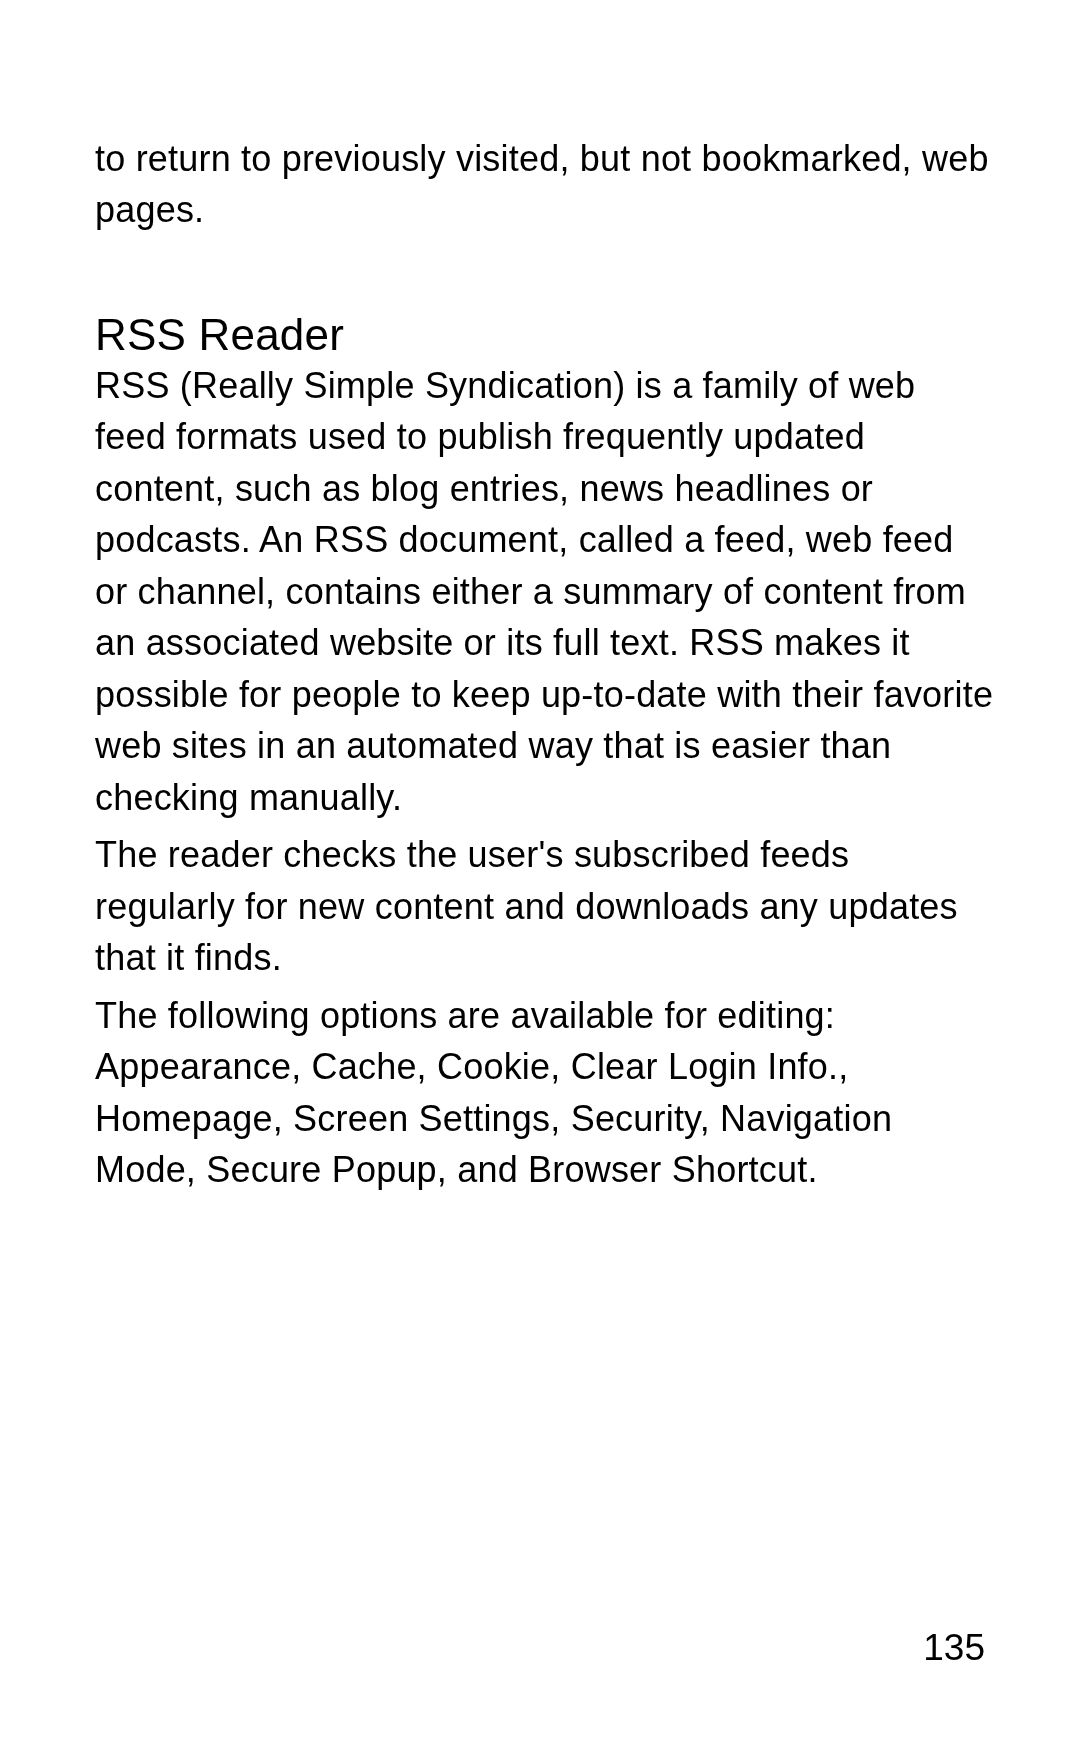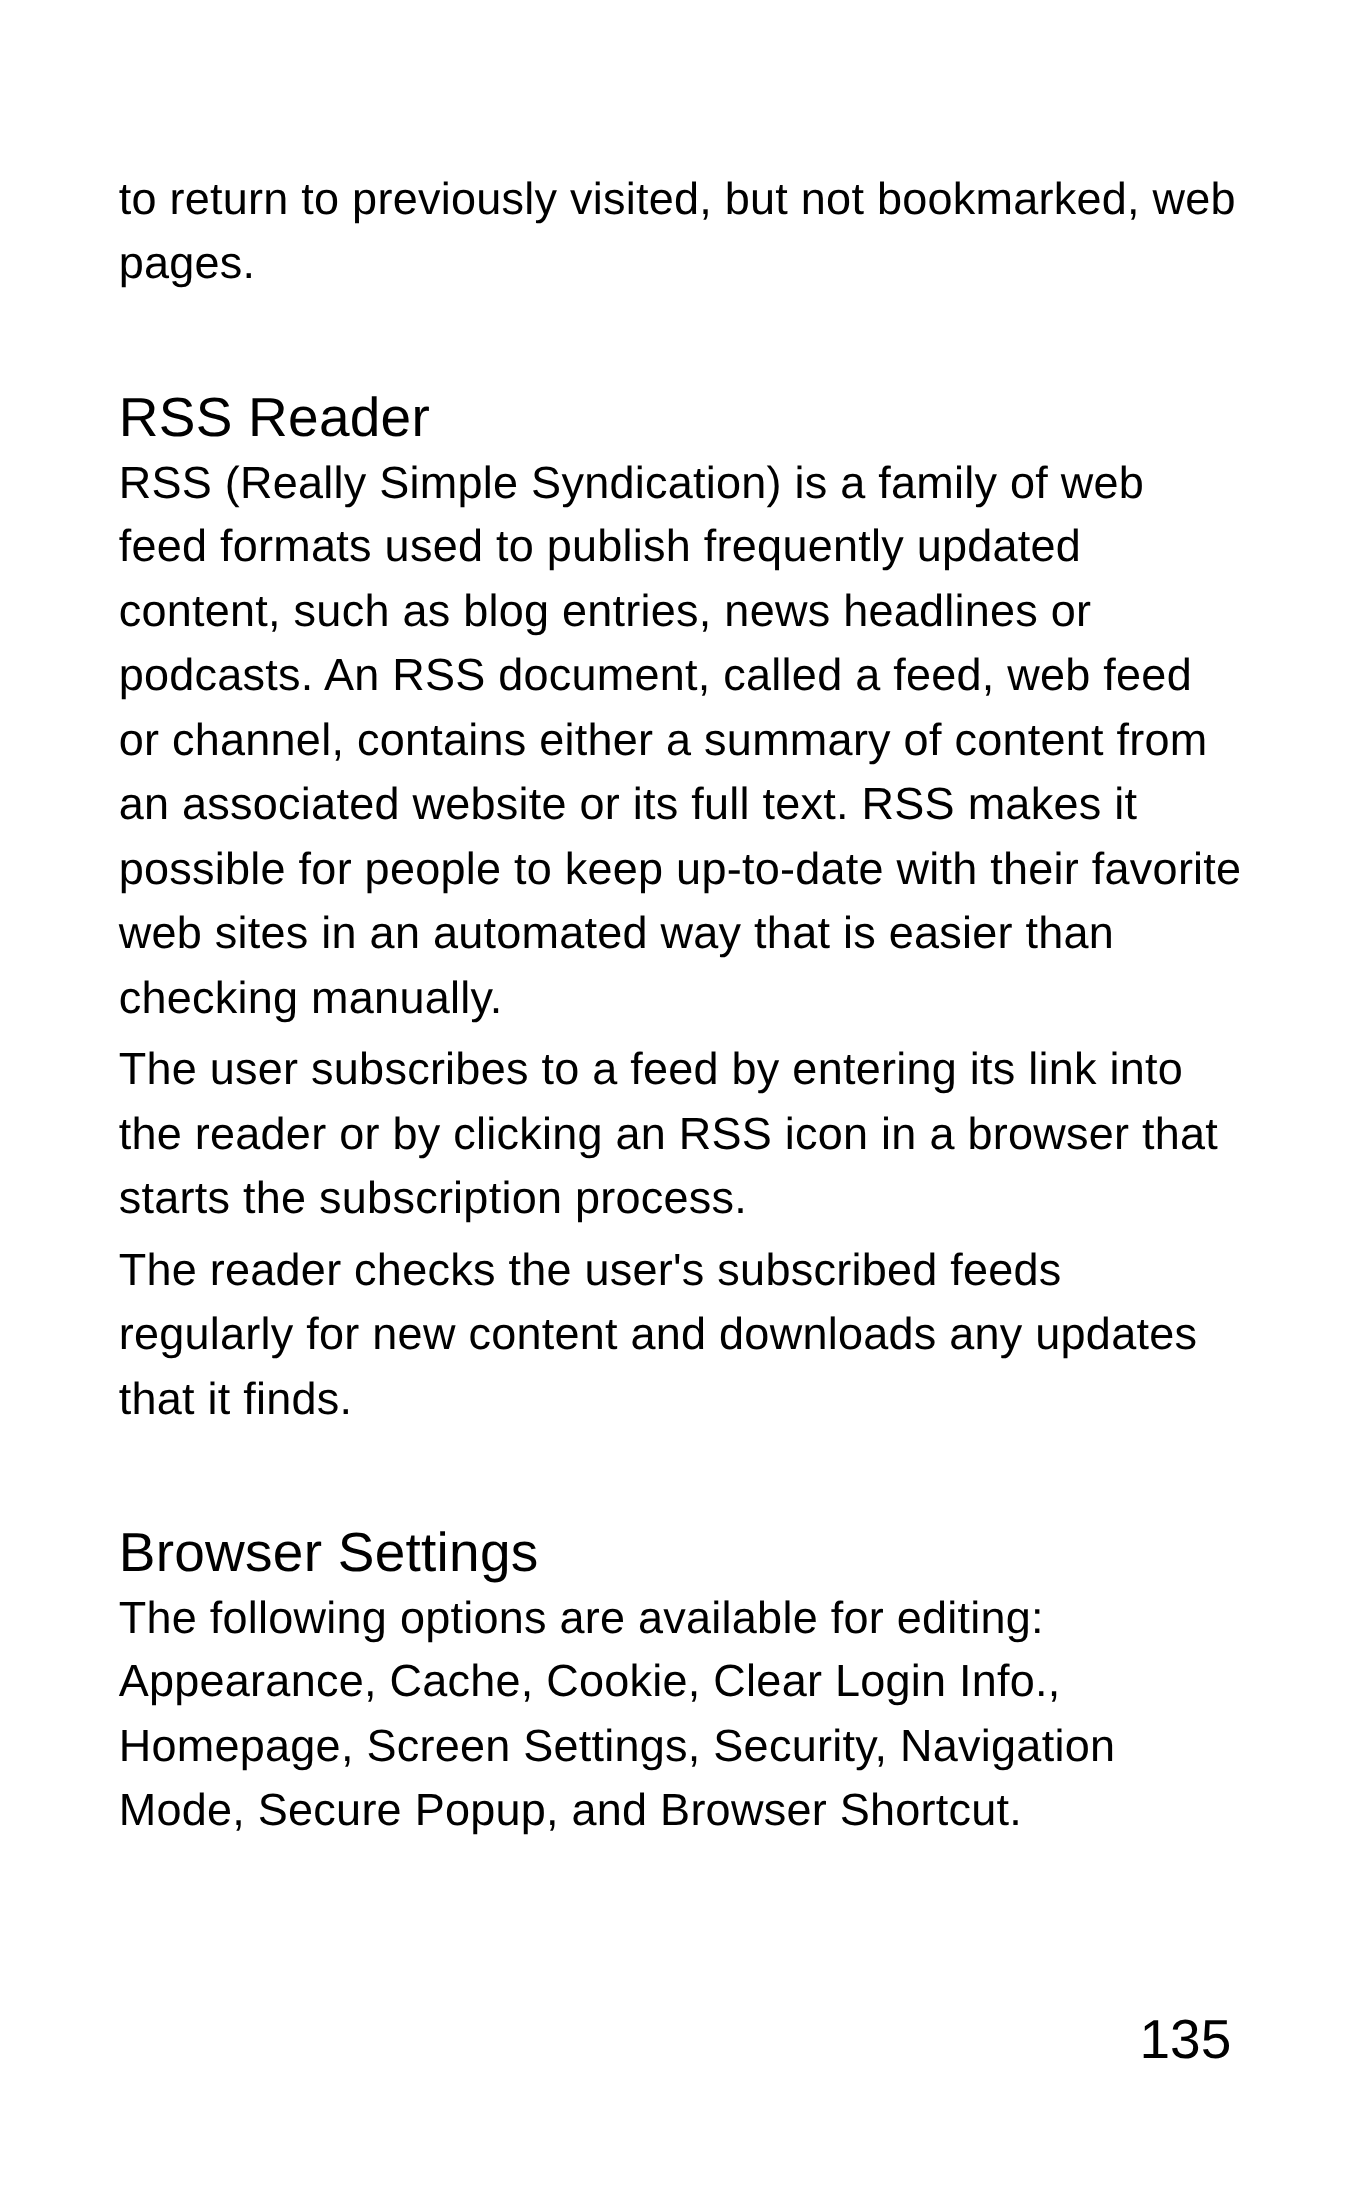--- a/index.html
+++ b/index.html
@@ -31,40 +31,38 @@
     letter-spacing: 0.2px;
     margin: 0;
   }
   .gap-before-h1 {
     margin-top: 74px;
   }
   .gap-after-h1 {
   }
   .page-number {
     position: absolute;
-    bottom: 104px;
+    bottom: 92px;
     right: 95px;
-    font-size: 44px;
+    font-size: 37px;
     font-weight: 400;
   }
 </style>
 </head>
 <body>
 
 <div class="page">
 
   <p class="body-text">to return to previously visited, but not bookmarked, web pages.</p>
 
   <h2 class="heading gap-before-h1">RSS Reader</h2>
 
   <p class="body-text gap-after-h1">RSS (Really Simple Syndication) is a family of web feed formats used to publish frequently updated content, such as blog entries, news headlines or podcasts. An RSS document, called a feed, web feed or channel, contains either a summary of content from an associated website or its full text. RSS makes it possible for people to keep up-to-date with their favorite web sites in an automated way that is easier than checking manually.</p>
 
-  <p class="body-text">The user subscribes to a feed by entering its link into the reader or by clicking an RSS icon in a browser that starts the subscription process.</p>
 
   <p class="body-text">The reader checks the user's subscribed feeds regularly for new content and downloads any updates that it finds.</p>
 
-  <h2 class="heading gap-before-h1">Browser Settings</h2>
 
   <p class="body-text gap-after-h1">The following options are available for editing: Appearance, Cache, Cookie, Clear Login Info., Homepage, Screen Settings, Security, Navigation Mode, Secure Popup, and Browser Shortcut.</p>
 
   <div class="page-number">135</div>
 
 </div>
 
 </body></html>

